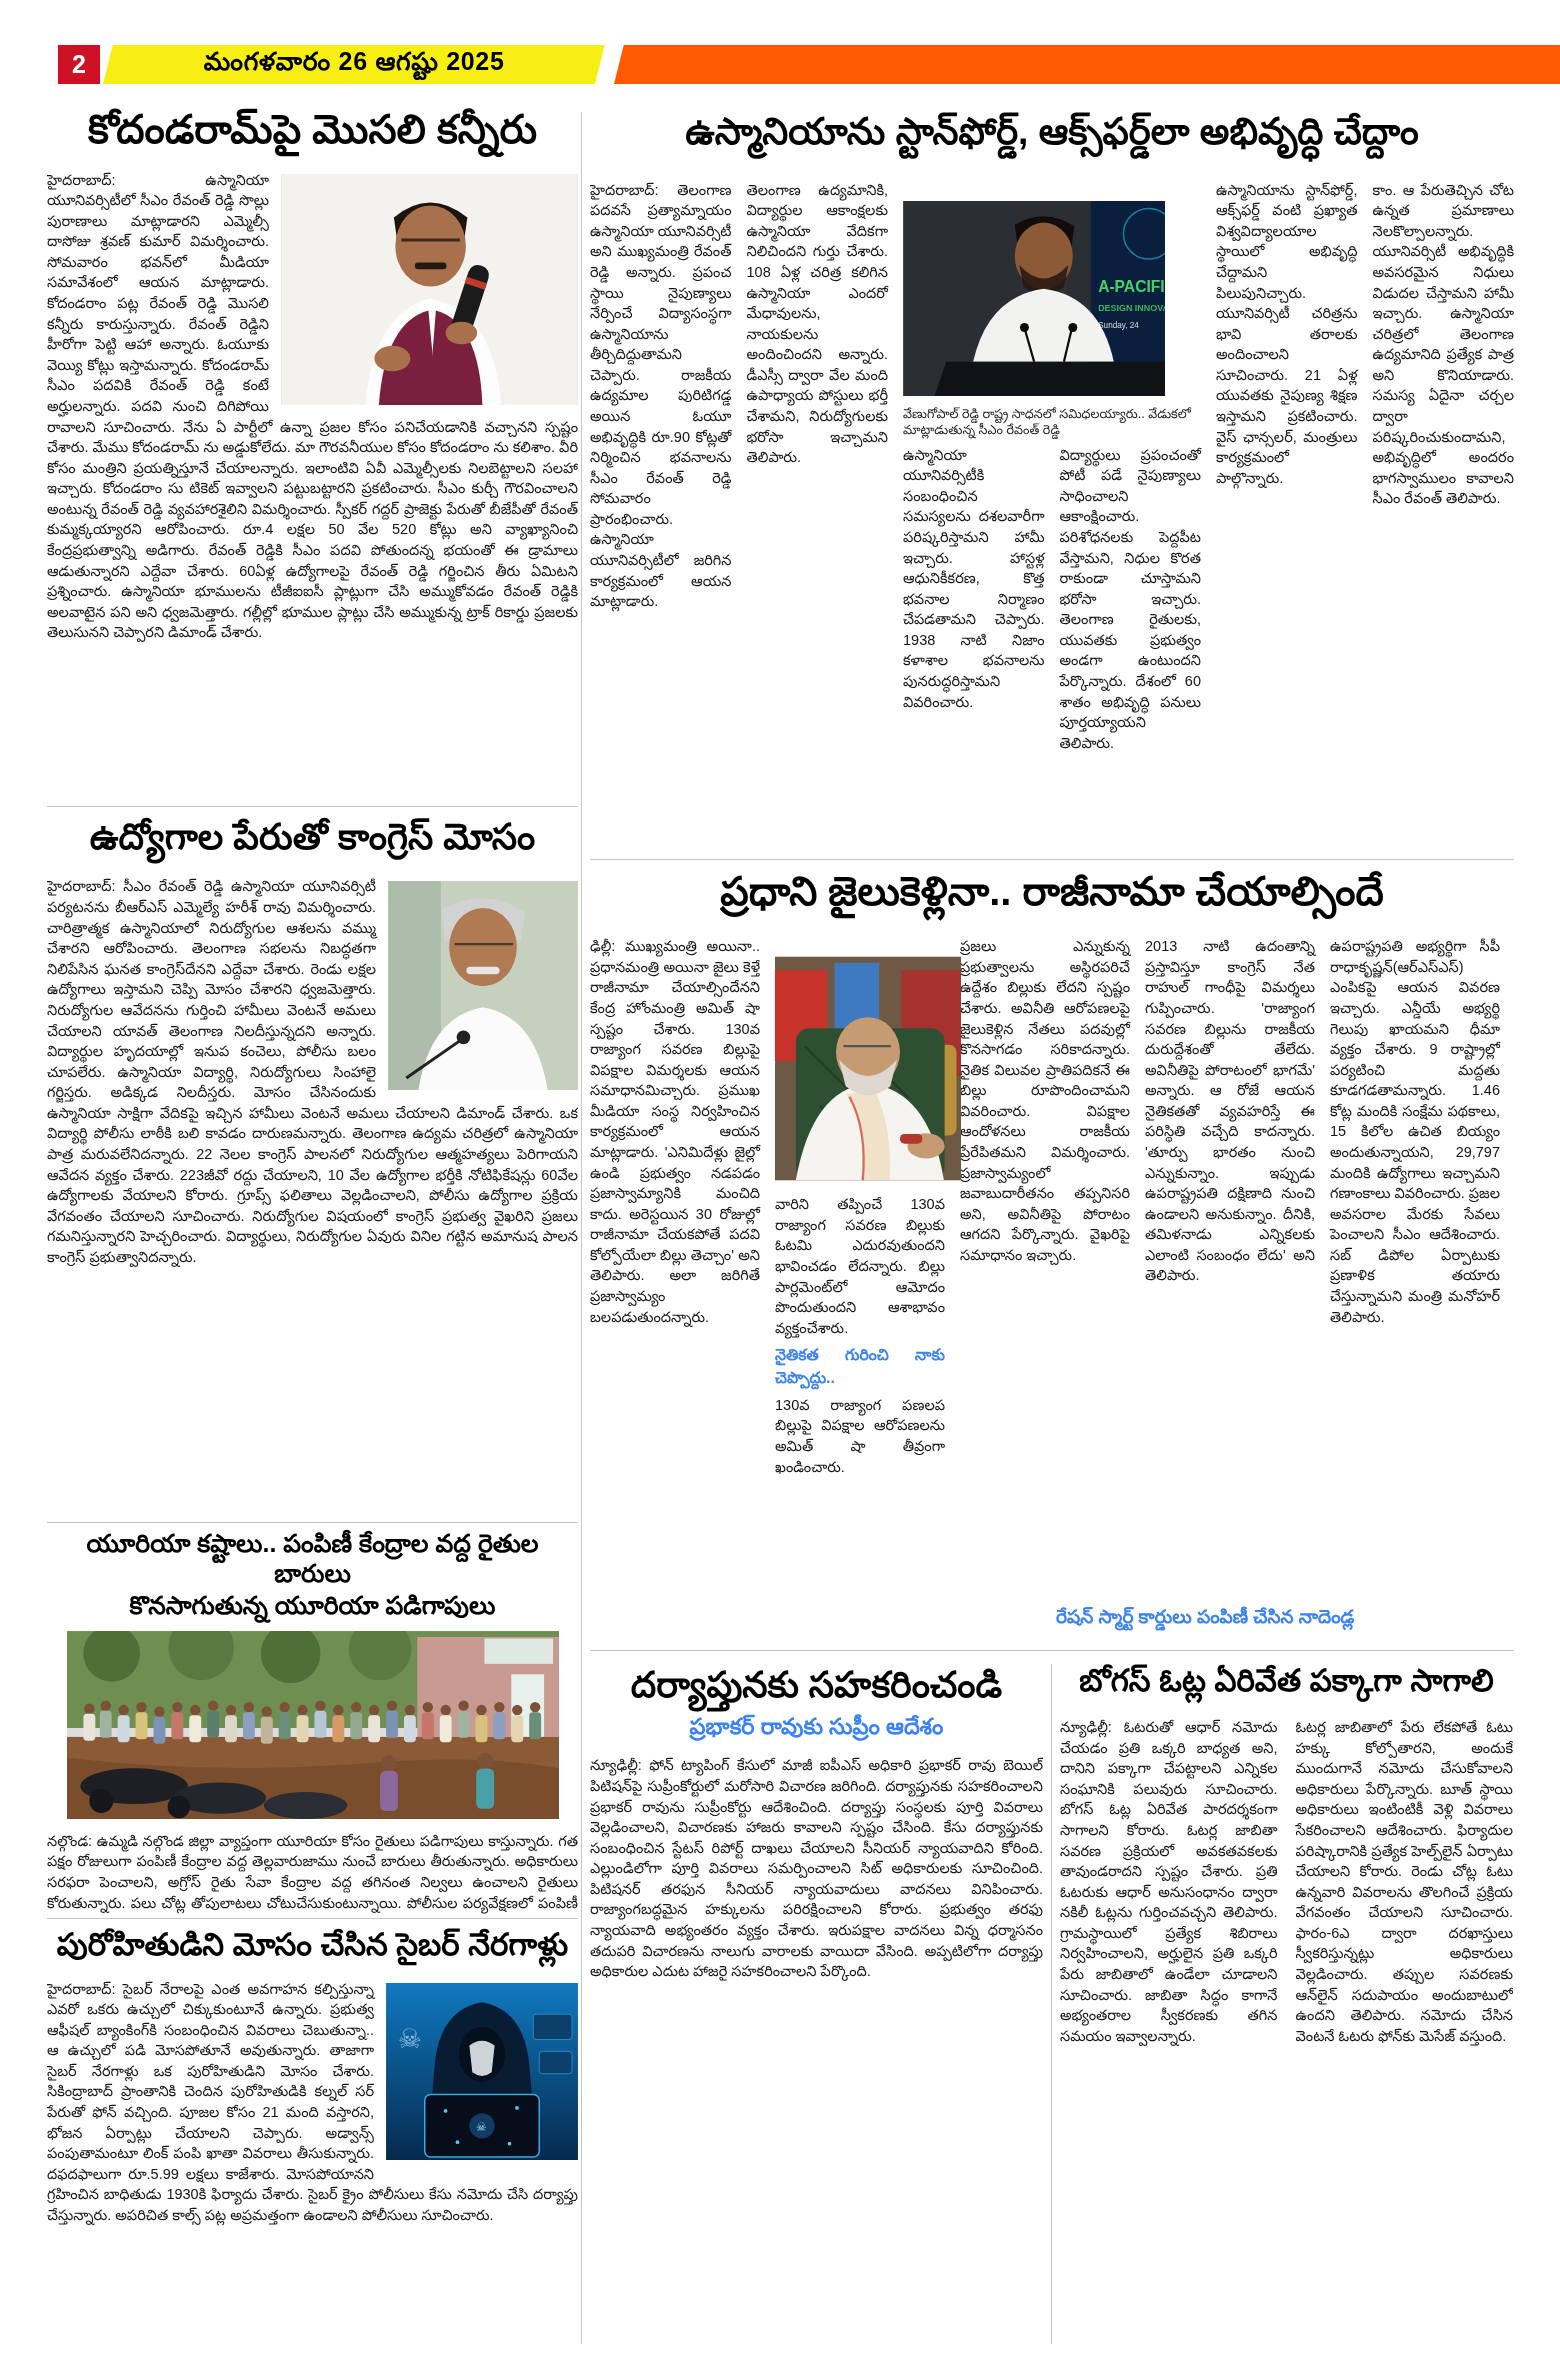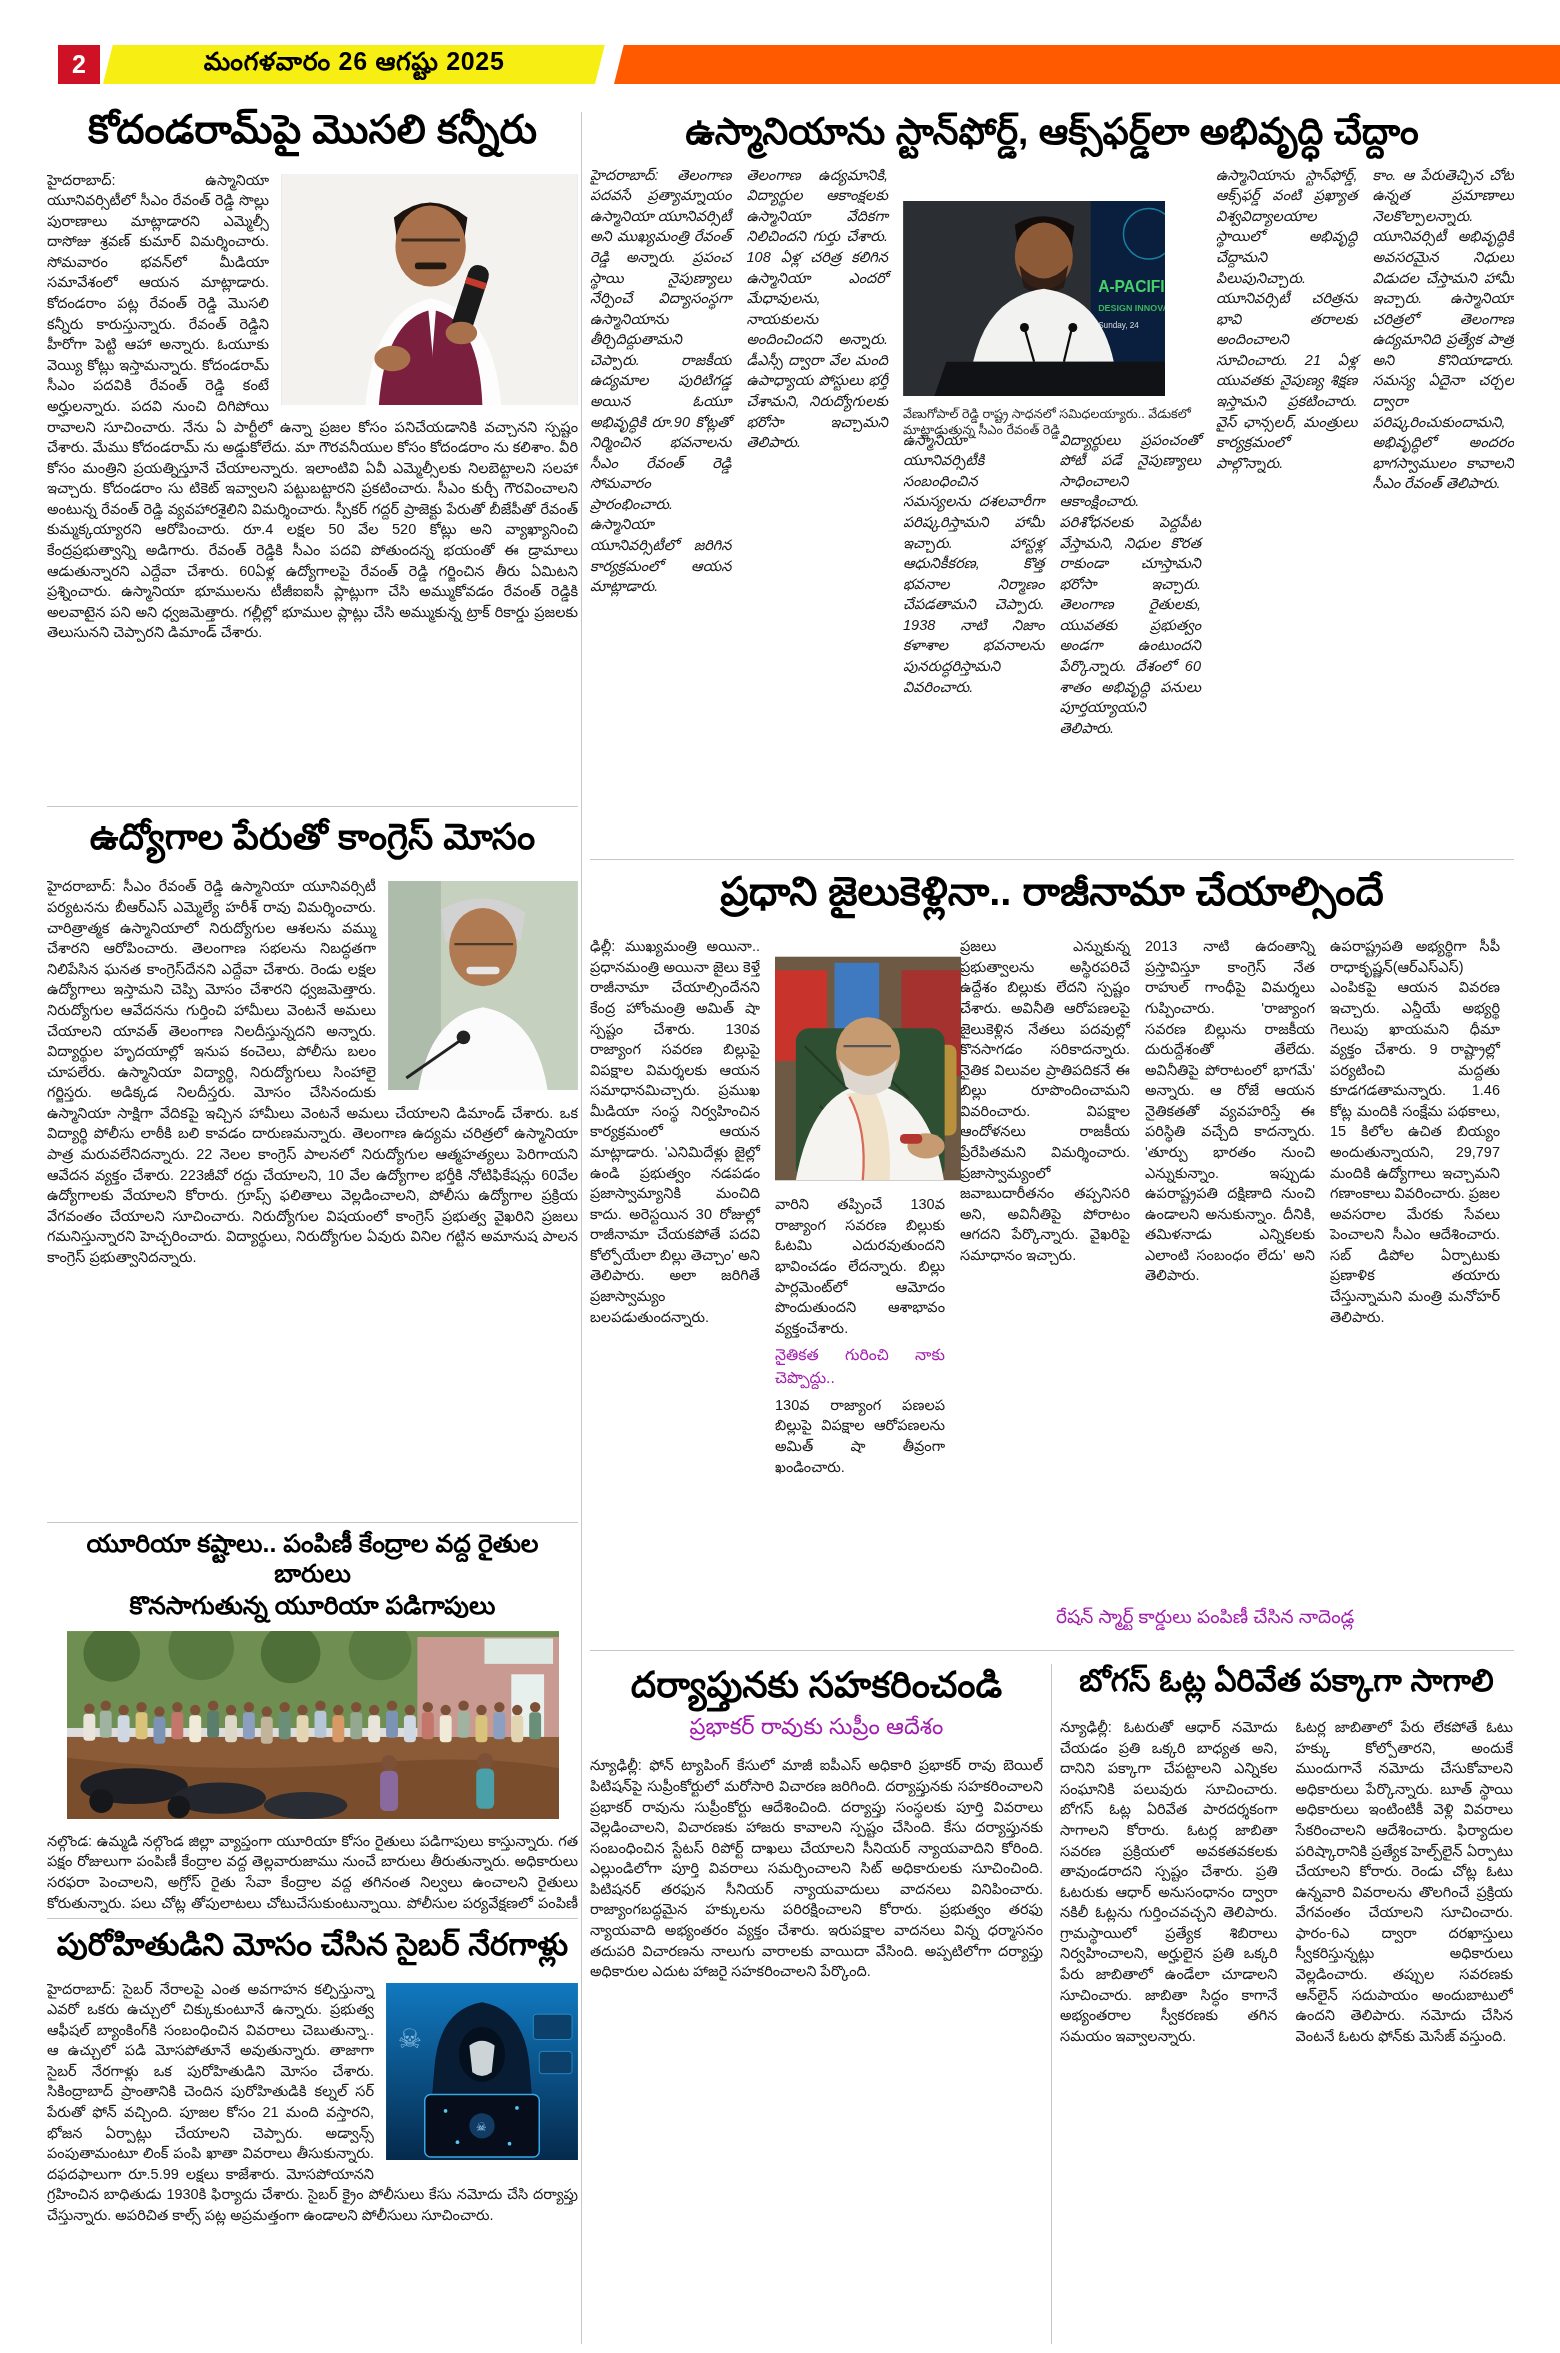--- a/index.html
+++ b/index.html
@@ -23,21 +23,21 @@
   .art{position:absolute;overflow:hidden;}
   .art h1{margin:0;color:#000;font-weight:800;text-align:center;line-height:1.18;}
   .body{font-size:14.5px;line-height:1.42;text-align:justify;color:#141414;}
   .cols{display:flex;gap:15px;}
   .col{font-size:14.5px;line-height:1.42;text-align:justify;color:#141414;}
   figure{margin:0;}
   .ph{background:#ddd;overflow:hidden;}
   .ph svg{display:block;}
   .fr{float:right;margin:4.5px 0 6px 12px;}
   .cap{font-size:12.7px;line-height:1.3;color:#222;margin-top:4.5px;}
-  .pink{color:#a21caf;font-weight:400;}
+  .pink{color:#3b82f6;font-weight:700;}
   .subpink{font-size:22.4px;text-align:center;margin:7.5px 0 10.4px 0;}
   .inpink{font-size:15.7px;margin:6px 0;}
   .footpink{position:absolute;font-size:18.6px;}
 </style>
 </head>
 <body>
 
 <header class="topbar">
   <div class="pagenum">2</div>
   <div class="dateband">
@@ -72,21 +72,21 @@
         <ellipse cx="240" cy="212" rx="21" ry="15" fill="#a9714b"></ellipse>
         <ellipse cx="148" cy="246" rx="24" ry="17" fill="#a9714b"></ellipse>
       </svg>
     </figure>
     <p style="margin:0;">హైదరాబాద్: ఉస్మానియా యూనివర్సిటీలో సీఎం రేవంత్ రెడ్డి సొల్లు పురాణాలు మాట్లాడారని ఎమ్మెల్సీ దాసోజు శ్రవణ్ కుమార్ విమర్శించారు. సోమవారం భవన్‌లో మీడియా సమావేశంలో ఆయన మాట్లాడారు. కోదండరాం పట్ల రేవంత్ రెడ్డి మొసలి కన్నీరు కారుస్తున్నారు. రేవంత్ రెడ్డిని హీరోగా పెట్టి ఆహా అన్నారు. ఓయూకు వెయ్యి కోట్లు ఇస్తామన్నారు. కోదండరామ్ సీఎం పదవికి రేవంత్ రెడ్డి కంటే అర్హులన్నారు. పదవి నుంచి దిగిపోయి రావాలని సూచించారు. నేను ఏ పార్టీలో ఉన్నా ప్రజల కోసం పనిచేయడానికి వచ్చానని స్పష్టం చేశారు. మేము కోదండరామ్ ను అడ్డుకోలేదు. మా గౌరవనీయుల కోసం కోదండరాం ను కలిశాం. వీరి కోసం మంత్రిని ప్రయత్నిస్తూనే చేయాలన్నారు. ఇలాంటివి ఏవీ ఎమ్మెల్సీలకు నిలబెట్టాలని సలహా ఇచ్చారు. కోదండరాం సు టికెట్ ఇవ్వాలని పట్టుబట్టారని ప్రకటించారు. సీఎం కుర్చీ గౌరవించాలని అంటున్న రేవంత్ రెడ్డి వ్యవహారశైలిని విమర్శించారు. స్పీకర్ గద్దర్ ప్రాజెక్టు పేరుతో బీజేపీతో రేవంత్ కుమ్మక్కయ్యారని ఆరోపించారు. రూ.4 లక్షల 50 వేల 520 కోట్లు అని వ్యాఖ్యానించి కేంద్రప్రభుత్వాన్ని అడిగారు. రేవంత్ రెడ్డికి సీఎం పదవి పోతుందన్న భయంతో ఈ డ్రామాలు ఆడుతున్నారని ఎద్దేవా చేశారు. 60ఏళ్ల ఉద్యోగాలపై రేవంత్ రెడ్డి గర్జించిన తీరు ఏమిటని ప్రశ్నించారు. ఉస్మానియా భూములను టీజీఐఐసీ ప్లాట్లుగా చేసి అమ్ముకోవడం రేవంత్ రెడ్డికి అలవాటైన పని అని ధ్వజమెత్తారు. గల్లీల్లో భూముల ప్లాట్లు చేసి అమ్ముకున్న ట్రాక్ రికార్డు ప్రజలకు తెలుసునని చెప్పారని డిమాండ్ చేశారు.</p>
   </div>
 </section>
 
 <section class="art" style="left:590px;top:110px;width:924px;height:745px;">
   <h1 style="font-size:37px;">ఉస్మానియాను స్టాన్‌ఫోర్డ్, ఆక్స్‌ఫర్డ్‌లా అభివృద్ధి చేద్దాం</h1>
-  <div class="cols" style="margin-top:11px;height:641px;font-style:italic;">
+  <div class="cols" style="margin-top:26px;height:641px;">
     <div class="col" style="width:142px;">హైదరాబాద్: తెలంగాణ పదవసే ప్రత్యామ్నాయం ఉస్మానియా యూనివర్సిటీ అని ముఖ్యమంత్రి రేవంత్ రెడ్డి అన్నారు. ప్రపంచ స్థాయి నైపుణ్యాలు నేర్పించే విద్యాసంస్థగా ఉస్మానియాను తీర్చిదిద్దుతామని చెప్పారు. రాజకీయ ఉద్యమాల పురిటిగడ్డ అయిన ఓయూ అభివృద్ధికి రూ.90 కోట్లతో నిర్మించిన భవనాలను సీఎం రేవంత్ రెడ్డి సోమవారం ప్రారంభించారు. ఉస్మానియా యూనివర్సిటీలో జరిగిన కార్యక్రమంలో ఆయన మాట్లాడారు.</div>
     <div class="col" style="width:142px;">తెలంగాణ ఉద్యమానికి, విద్యార్థుల ఆకాంక్షలకు ఉస్మానియా వేదికగా నిలిచిందని గుర్తు చేశారు. 108 ఏళ్ల చరిత్ర కలిగిన ఉస్మానియా ఎందరో మేధావులను, నాయకులను అందించిందని అన్నారు. డీఎస్సీ ద్వారా వేల మంది ఉపాధ్యాయ పోస్టులు భర్తీ చేశామని, నిరుద్యోగులకు భరోసా ఇచ్చామని తెలిపారు.</div>
     <div class="col" style="width:142px;padding-top:265px;">ఉస్మానియా యూనివర్సిటీకి సంబంధించిన సమస్యలను దశలవారీగా పరిష్కరిస్తామని హామీ ఇచ్చారు. హాస్టళ్ల ఆధునికీకరణ, కొత్త భవనాల నిర్మాణం చేపడతామని చెప్పారు. 1938 నాటి నిజాం కళాశాల భవనాలను పునరుద్ధరిస్తామని వివరించారు.</div>
     <div class="col" style="width:142px;padding-top:265px;">విద్యార్థులు ప్రపంచంతో పోటీ పడే నైపుణ్యాలు సాధించాలని ఆకాంక్షించారు. పరిశోధనలకు పెద్దపీట వేస్తామని, నిధుల కొరత రాకుండా చూస్తామని భరోసా ఇచ్చారు. తెలంగాణ రైతులకు, యువతకు ప్రభుత్వం అండగా ఉంటుందని పేర్కొన్నారు. దేశంలో 60 శాతం అభివృద్ధి పనులు పూర్తయ్యాయని తెలిపారు.</div>
     <div class="col" style="width:142px;">ఉస్మానియాను స్టాన్‌ఫోర్డ్, ఆక్స్‌ఫర్డ్ వంటి ప్రఖ్యాత విశ్వవిద్యాలయాల స్థాయిలో అభివృద్ధి చేద్దామని పిలుపునిచ్చారు. యూనివర్సిటీ చరిత్రను భావి తరాలకు అందించాలని సూచించారు. 21 ఏళ్ల యువతకు నైపుణ్య శిక్షణ ఇస్తామని ప్రకటించారు. వైస్ ఛాన్సలర్, మంత్రులు కార్యక్రమంలో పాల్గొన్నారు.</div>
     <div class="col" style="width:142px;">కాం. ఆ పేరుతెచ్చిన చోట ఉన్నత ప్రమాణాలు నెలకొల్పాలన్నారు. యూనివర్సిటీ అభివృద్ధికి అవసరమైన నిధులు విడుదల చేస్తామని హామీ ఇచ్చారు. ఉస్మానియా చరిత్రలో తెలంగాణ ఉద్యమానిది ప్రత్యేక పాత్ర అని కొనియాడారు. సమస్య ఏదైనా చర్చల ద్వారా పరిష్కరించుకుందామని, అభివృద్ధిలో అందరం భాగస్వాములం కావాలని సీఎం రేవంత్ తెలిపారు.</div>
   </div>
   <figure class="ph" style="position:absolute;left:313px;top:91px;width:262px;height:195px;">
     <svg width="298" height="195" viewBox="0 0 400 262">
       <rect width="400" height="262" fill="#2b2e33"></rect>

